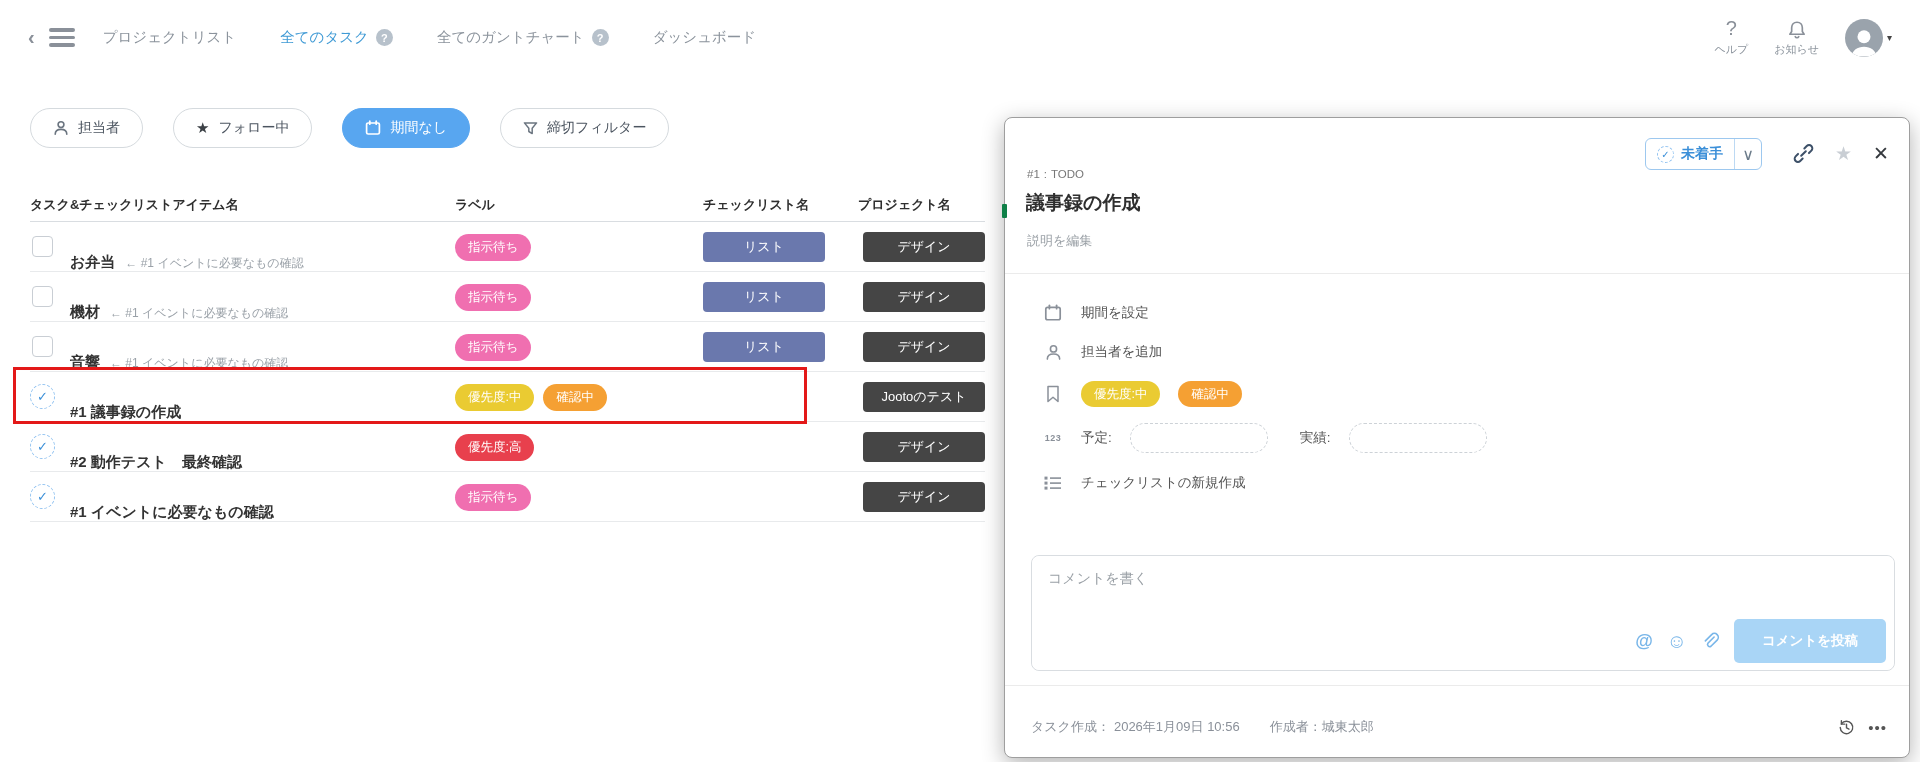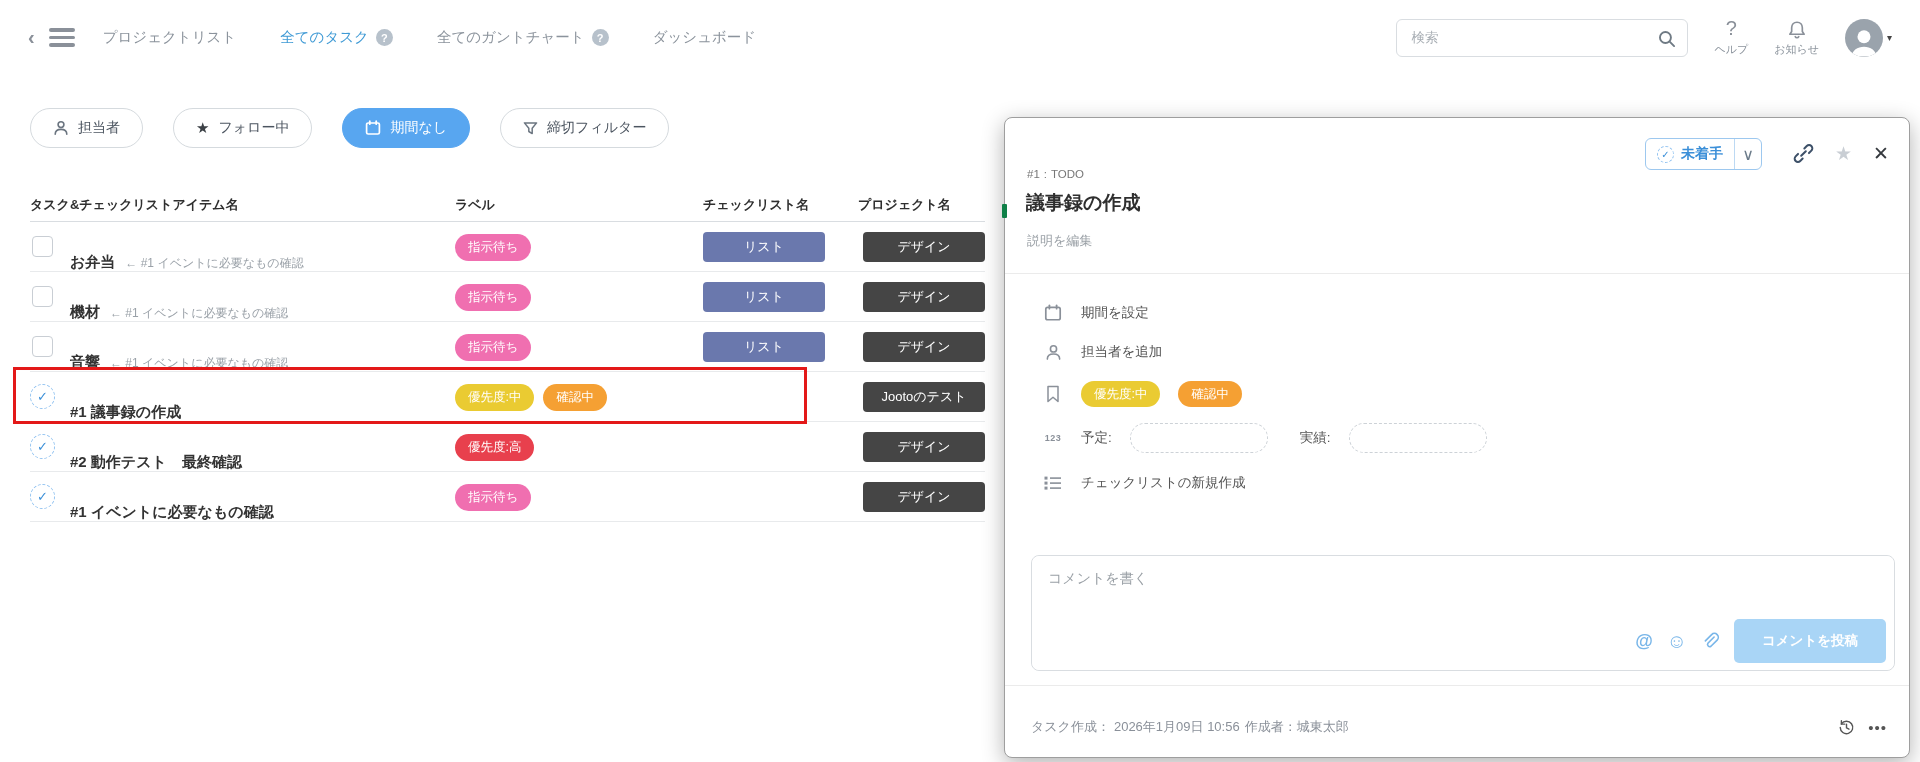--- a/index.html
+++ b/index.html
@@ -78,21 +78,21 @@
   .mpill { height:26px; line-height:26px; padding:0 13px; border-radius:13px; color:#fff; font-size:12.5px; }
   .dinput { width:138px; height:30px; border:1.5px dashed #cdd2d7; border-radius:15px; background:#fff; font-size:13px; padding:0 12px; outline:none; font-family:inherit; }
   .flabel { font-size:13.5px; color:#555; }
   .commentbox { position:absolute; left:26px; top:437px; width:864px; height:116px; border:1px solid #d9dde1; border-radius:8px; }
   .commentbox textarea { position:absolute; inset:0; border:none; resize:none; outline:none; border-radius:8px; padding:14px 16px; font-size:14px; color:#444; font-family:inherit; }
   .commentbox textarea::placeholder { color:#9aa0a6; }
   .cbar { position:absolute; right:8px; bottom:7px; display:flex; align-items:center; gap:14px; }
   .cico { color:#79b6e9; font-size:18px; cursor:pointer; display:flex; align-items:center; }
   .submitbtn { width:152px; height:44px; background:#a9d5f6; color:#fff; font-size:13.5px; font-weight:bold; border:none; border-radius:5px; cursor:pointer; font-family:inherit; }
   .mfooter { position:absolute; left:26px; right:22px; top:600px; display:flex; align-items:center; font-size:13px; color:#8a9099; }
-  .mfooter .fgap { margin-left:5px; }
+  .mfooter .fgap { margin-left:30px; }
   .mfooter .fright { margin-left:auto; display:flex; align-items:center; gap:13px; color:#555; }
   .dots { font-size:15px; letter-spacing:1px; color:#555; cursor:pointer; }
 </style>
 </head>
 <body>
 
 <div class="page">
 
   <header class="topnav">
     <div class="navleft">
@@ -113,27 +113,20 @@
         </span>
       <span class="navitem">
           <span>全てのガントチャート</span>
           <span class="qbadge">?</span>
         </span>
       <span class="navitem">
           <span>ダッシュボード</span>
         </span>
     </nav>
     <div class="navright">
-      <div class="searchbox">
-        <input type="text" placeholder="検索" style="">
-        <svg width="19" height="19" viewBox="0 0 18 18">
-            <circle cx="8" cy="8" r="5.2" fill="none" stroke="#6f7a84" stroke-width="1.8"></circle>
-            <line x1="12" y1="12" x2="16.2" y2="16.2" stroke="#6f7a84" stroke-width="1.8" stroke-linecap="round"></line>
-          </svg>
-      </div>
       <div class="navutil">
         <span class="uicon">?</span>
         <span class="ulabel">ヘルプ</span>
       </div>
       <div class="navutil">
         <span class="uicon">
           <svg width="20" height="20" viewBox="0 0 18 18">
               <path d="M9 2 C6 2 4.2 4.2 4.2 7 v3.3 L2.6 12.8 h12.8 L13.8 10.3 V7 C13.8 4.2 12 2 9 2 z" fill="none" stroke="#8a9099" stroke-width="1.5" stroke-linejoin="round"></path>
               <path d="M7.4 15 a1.8 1.8 0 0 0 3.2 0" fill="none" stroke="#8a9099" stroke-width="1.5" stroke-linecap="round"></path>
             </svg>

